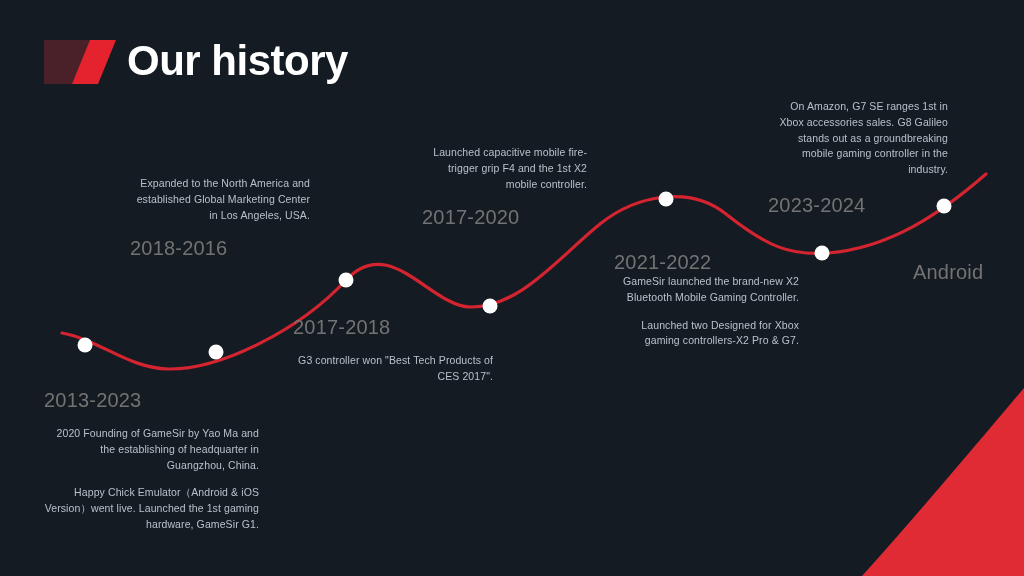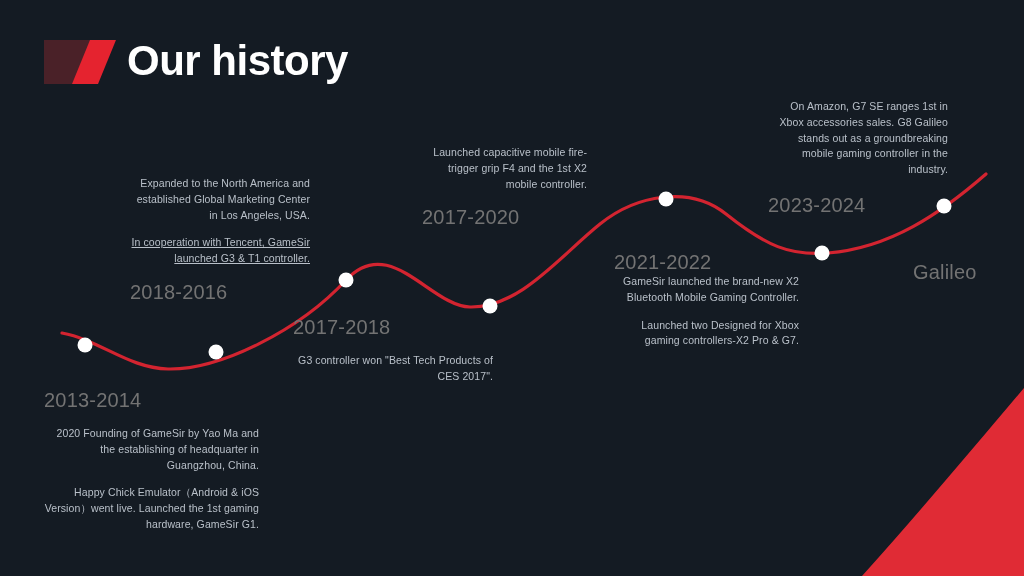--- a/index.html
+++ b/index.html
@@ -109,31 +109,30 @@
     <circle cx="85" cy="345" r="7.5" fill="#ffffff"></circle>
     <circle cx="216" cy="352" r="7.5" fill="#ffffff"></circle>
     <circle cx="346" cy="280" r="7.5" fill="#ffffff"></circle>
     <circle cx="490" cy="306" r="7.5" fill="#ffffff"></circle>
     <circle cx="666" cy="199" r="7.5" fill="#ffffff"></circle>
     <circle cx="822" cy="253" r="7.5" fill="#ffffff"></circle>
     <circle cx="944" cy="206" r="7.5" fill="#ffffff"></circle>
   </svg>
 
   <div class="milestone below" style="left:44px; top:389px; width:215px;">
-    <div class="year">2013-2014</div>
+    <div class="year">2013-2023</div>
     <div class="body" style="margin-top:14px;">
       <div class="para">2020 Founding of GameSir by Yao Ma and the establishing of headquarter in Guangzhou, China.</div>
       <div class="para">Happy Chick Emulator（Android &amp; iOS Version）went live.  Launched the 1st gaming hardware, GameSir G1.</div>
     </div>
   </div>
 
   <div class="milestone above" style="left:130px; top:176px; width:180px;">
     <div class="body">
       <div class="para">Expanded to the North America and established Global Marketing Center in Los Angeles, USA.</div>
-      <div class="para">In cooperation with Tencent, GameSir launched G3 &amp; T1 controller.</div>
     </div>
     <div class="year" style="margin-top:14px;">2018-2016</div>
   </div>
 
   <div class="milestone below" style="left:293px; top:316px; width:200px;">
     <div class="year">2017-2018</div>
     <div class="body" style="margin-top:14px;">
       <div class="para">G3 controller won "Best Tech Products of CES 2017".</div>
     </div>
   </div>
@@ -154,16 +153,16 @@
   </div>
 
   <div class="milestone above" style="left:768px; top:99px; width:180px;">
     <div class="body">
       <div class="para">On Amazon, G7 SE ranges 1st in Xbox accessories sales. G8 Galileo stands out as a groundbreaking mobile gaming controller in the industry.</div>
     </div>
     <div class="year" style="margin-top:16px;">2023-2024</div>
   </div>
 
   <div class="milestone below year-only" style="left:913px; top:261px; width:110px;">
-    <div class="year">Galileo</div>
+    <div class="year">Android</div>
   </div>
 
 </div>
 
 </body></html>

